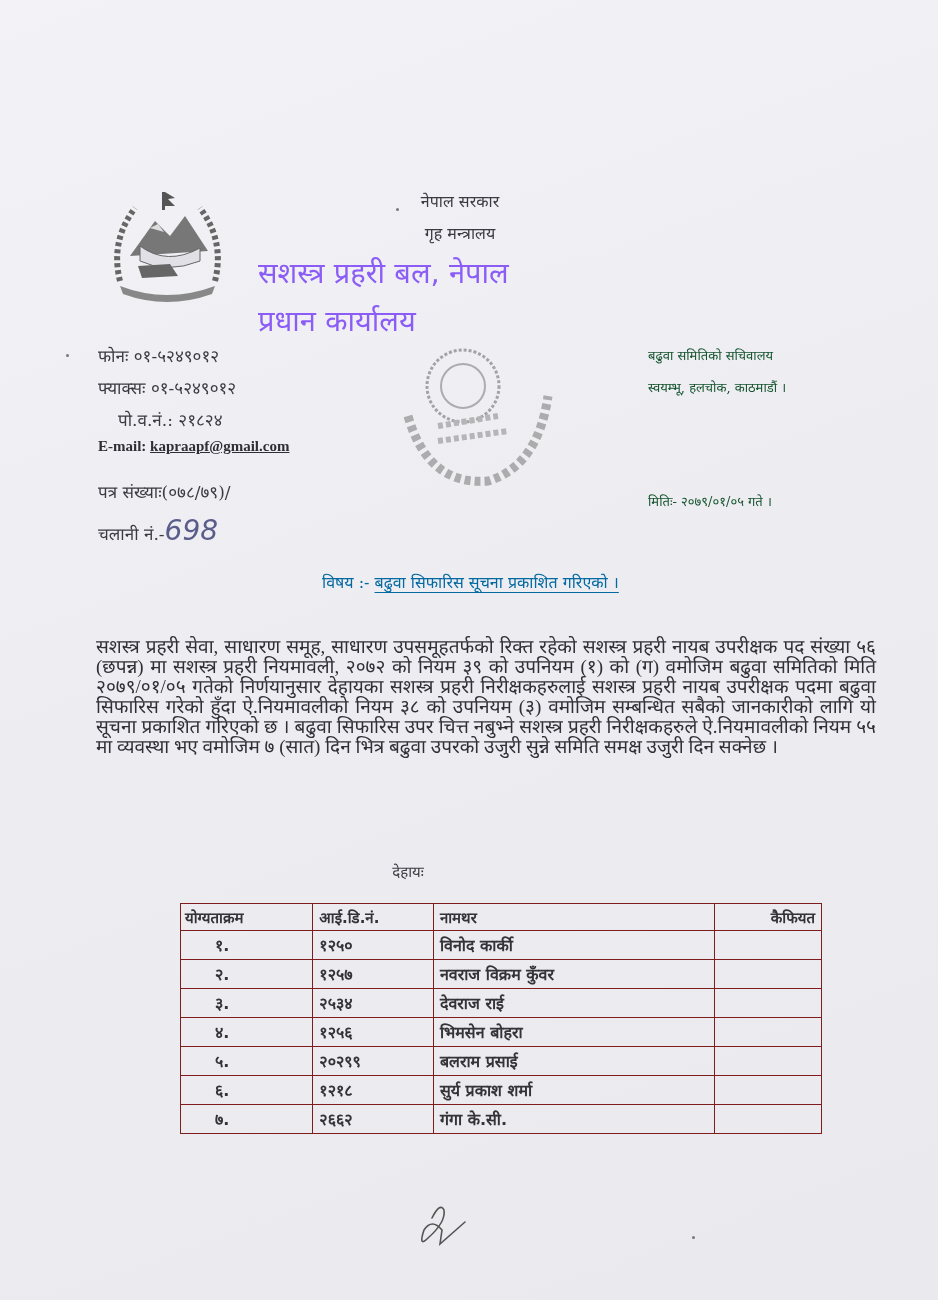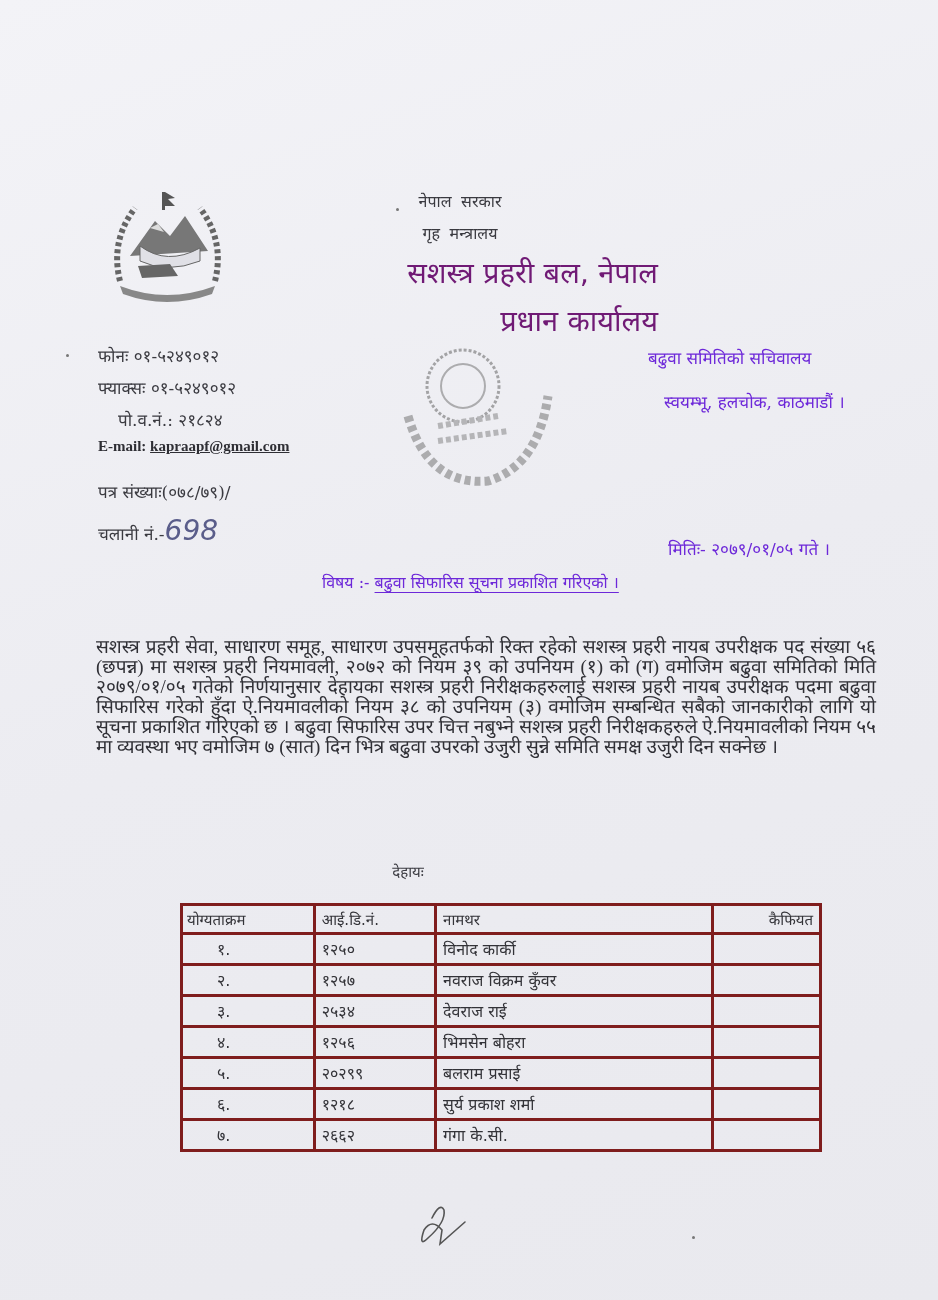--- a/index.html
+++ b/index.html
@@ -5,41 +5,41 @@
   html, body { margin: 0; padding: 0; }
   body {
     width: 938px; height: 1300px; overflow: hidden; position: relative;
     background: #eeeef3;
     background-image: linear-gradient(160deg, #f3f3f7 0%, #ececf1 50%, #e9e9ee 100%);
     font-family: "DejaVu Serif", serif;
     color: #333338;
   }
   .abs { position: absolute; }
   .emblem { left: 100px; top: 186px; width: 135px; height: 120px; }
-  .hdr-small { font-size: 16px; color: #3a3a40; text-align: center; width: 300px; font-family: Liberation Mono, monospace; }
-  .hdr-big { font-size: 29px; color: #701a75; text-align: right; width: 400px; font-family: "DejaVu Sans", sans-serif; }
+  .hdr-small { font-size: 16px; color: #3a3a40; text-align: center; width: 300px; }
+  .hdr-big { font-size: 29px; color: #8b5cf6; text-align: left; width: 400px; font-family: "DejaVu Sans", sans-serif; }
   .contact { left: 98px; font-size: 17px; color: #3a3a40; }
   .email { left: 98px; top: 438px; font-size: 15px; font-weight: bold; font-family: "Liberation Serif", serif; color: #2e2e34; }
   .email a { color: #2e2e34; text-decoration: underline; }
-  .right-block { left: 648px; font-size: 17px; color: #6d28d9; }
+  .right-block { left: 648px; font-size: 13px; color: #14532d; }
   .handwritten { font-family: "DejaVu Sans", sans-serif; font-size: 28px; color: #5a5d8a; font-style: italic; }
   .stamp { left: 388px; top: 336px; width: 170px; height: 160px; opacity: 0.55; }
-  .subject { left: 322px; top: 571px; font-size: 16px; color: #6d28d9; }
+  .subject { left: 322px; top: 571px; font-size: 16px; color: #0369a1; }
   .subject u { text-underline-offset: 4px; }
   .body-text {
     left: 96px; top: 637px; width: 780px; font-size: 19px; line-height: 20px;
     text-align: justify; color: #2f2f35; font-family: Liberation Serif, serif;
   }
   .dehaya { left: 0; width: 816px; top: 861px; text-align: center; font-size: 15px; color: #3a3a40; }
   table.roster {
     position: absolute; left: 180px; top: 903px; width: 642px;
     border-collapse: collapse; font-size: 16px; color: #333338; font-family: "DejaVu Sans", sans-serif;
   }
   table.roster td, table.roster th {
-    border: 3px solid #7f1d1d; height: 28px; padding: 0 6px; font-weight: normal;
+    border: 1px solid #7f1d1d; height: 28px; padding: 0 6px; font-weight: bold;
   }
   table.roster th { height: 26px; font-size: 15px; }
   .c-rank { width: 92px; text-align: left; padding-left: 34px !important; }
   th.c-rank { padding-left: 4px !important; }
   .c-id { width: 100px; padding-right: 14px !important; }
   th.c-id { text-align: left; padding-left: 6px !important; }
   .c-name { width: 270px; text-align: left; }
   .c-remarks { width: 95px; text-align: right; }
   .signature { left: 410px; top: 1200px; width: 70px; height: 55px; }
   .dot { width: 3px; height: 3px; border-radius: 50%; background: #777; }
@@ -87,22 +87,22 @@
   <svg width="170" height="160" viewBox="0 0 170 160">
     <circle cx="75" cy="50" r="36" fill="none" stroke="#666" stroke-width="3" stroke-dasharray="3 2"></circle>
     <circle cx="75" cy="50" r="22" fill="none" stroke="#777" stroke-width="2"></circle>
     <path d="M20 80 Q40 150 100 145 Q150 130 160 60" fill="none" stroke="#777" stroke-width="9" stroke-dasharray="6 4"></path>
     <path d="M50 90 L110 80" stroke="#888" stroke-width="6" stroke-dasharray="5 3"></path>
     <path d="M50 105 L120 95" stroke="#888" stroke-width="6" stroke-dasharray="5 3"></path>
   </svg>
 </div>
 
 <div class="abs right-block" style="top:346px;">बढुवा समितिको सचिवालय</div>
-<div class="abs right-block" style="top:390px;margin-left:16px;">स्वयम्भू, हलचोक, काठमाडौं ।</div>
-<div class="abs right-block" style="top:537px; left:648px;margin-left:20px;">मितिः- २०७९/०१/०५ गते ।</div>
+<div class="abs right-block" style="top:378px;">स्वयम्भू, हलचोक, काठमाडौं ।</div>
+<div class="abs right-block" style="top:492px; left:648px;">मितिः- २०७९/०१/०५ गते ।</div>
 
 <div class="abs subject">
   <span>विषय :-</span>
   <u>बढुवा सिफारिस सूचना प्रकाशित गरिएको ।</u>
 </div>
 
 <div class="abs body-text">सशस्त्र प्रहरी सेवा, साधारण समूह, साधारण उपसमूहतर्फको रिक्त रहेको सशस्त्र प्रहरी नायब उपरीक्षक पद संख्या ५६ (छपन्न) मा सशस्त्र प्रहरी नियमावली, २०७२ को नियम ३९ को उपनियम (१) को (ग) वमोजिम बढुवा समितिको मिति २०७९/०१/०५ गतेको निर्णयानुसार देहायका सशस्त्र प्रहरी निरीक्षकहरुलाई सशस्त्र प्रहरी नायब उपरीक्षक पदमा बढुवा सिफारिस गरेको हुँदा ऐ.नियमावलीको नियम ३८ को उपनियम (३) वमोजिम सम्बन्धित सबैको जानकारीको लागि यो सूचना प्रकाशित गरिएको छ । बढुवा सिफारिस उपर चित्त नबुभ्ने सशस्त्र प्रहरी निरीक्षकहरुले ऐ.नियमावलीको नियम ५५ मा व्यवस्था भए वमोजिम ७ (सात) दिन भित्र बढुवा उपरको उजुरी सुन्ने समिति समक्ष उजुरी दिन सक्नेछ ।</div>
 
 <div class="abs dehaya">देहायः</div>
 

